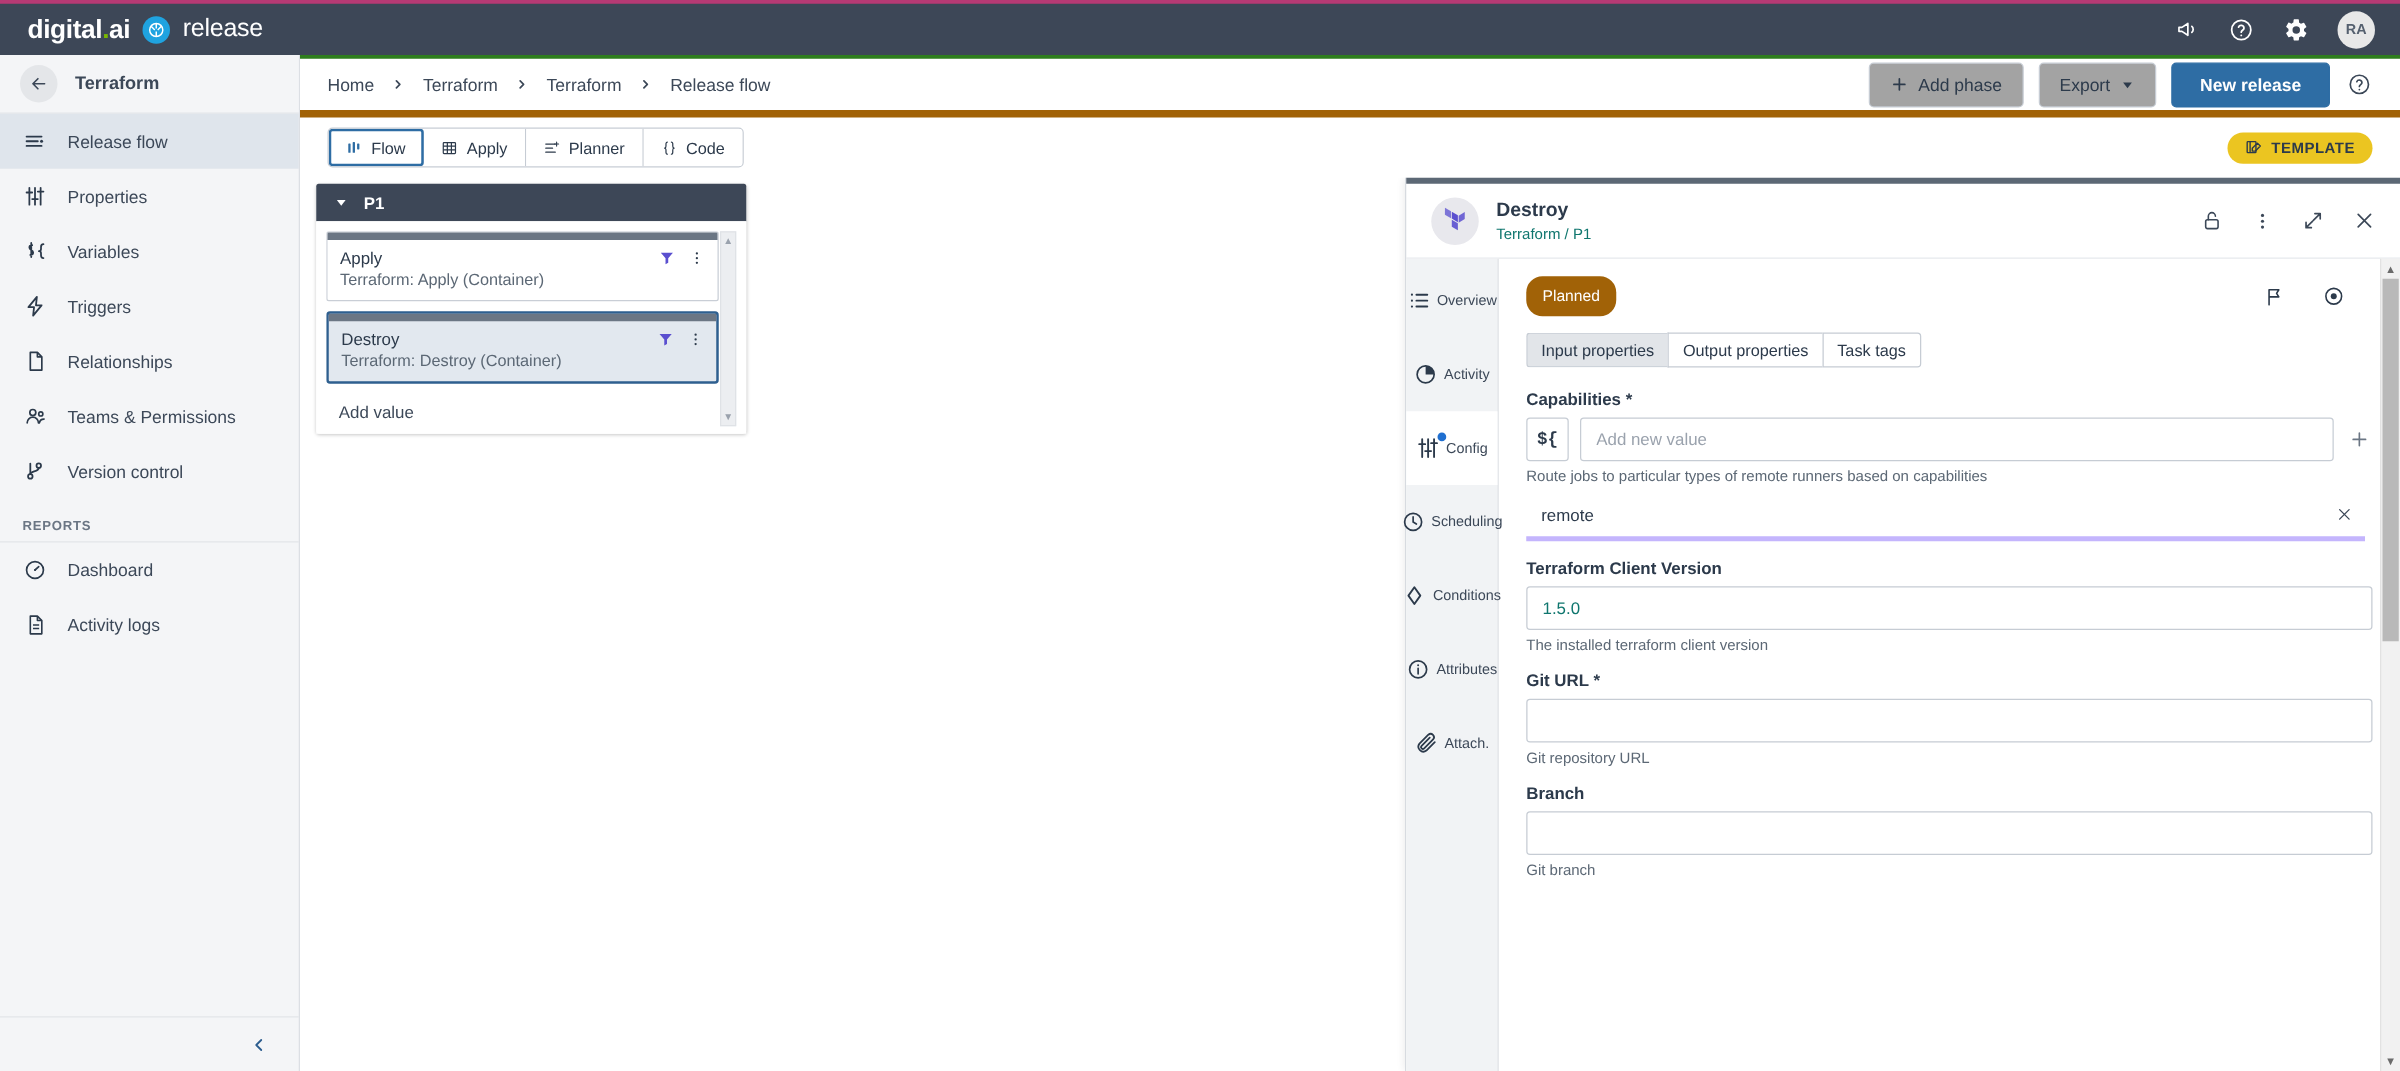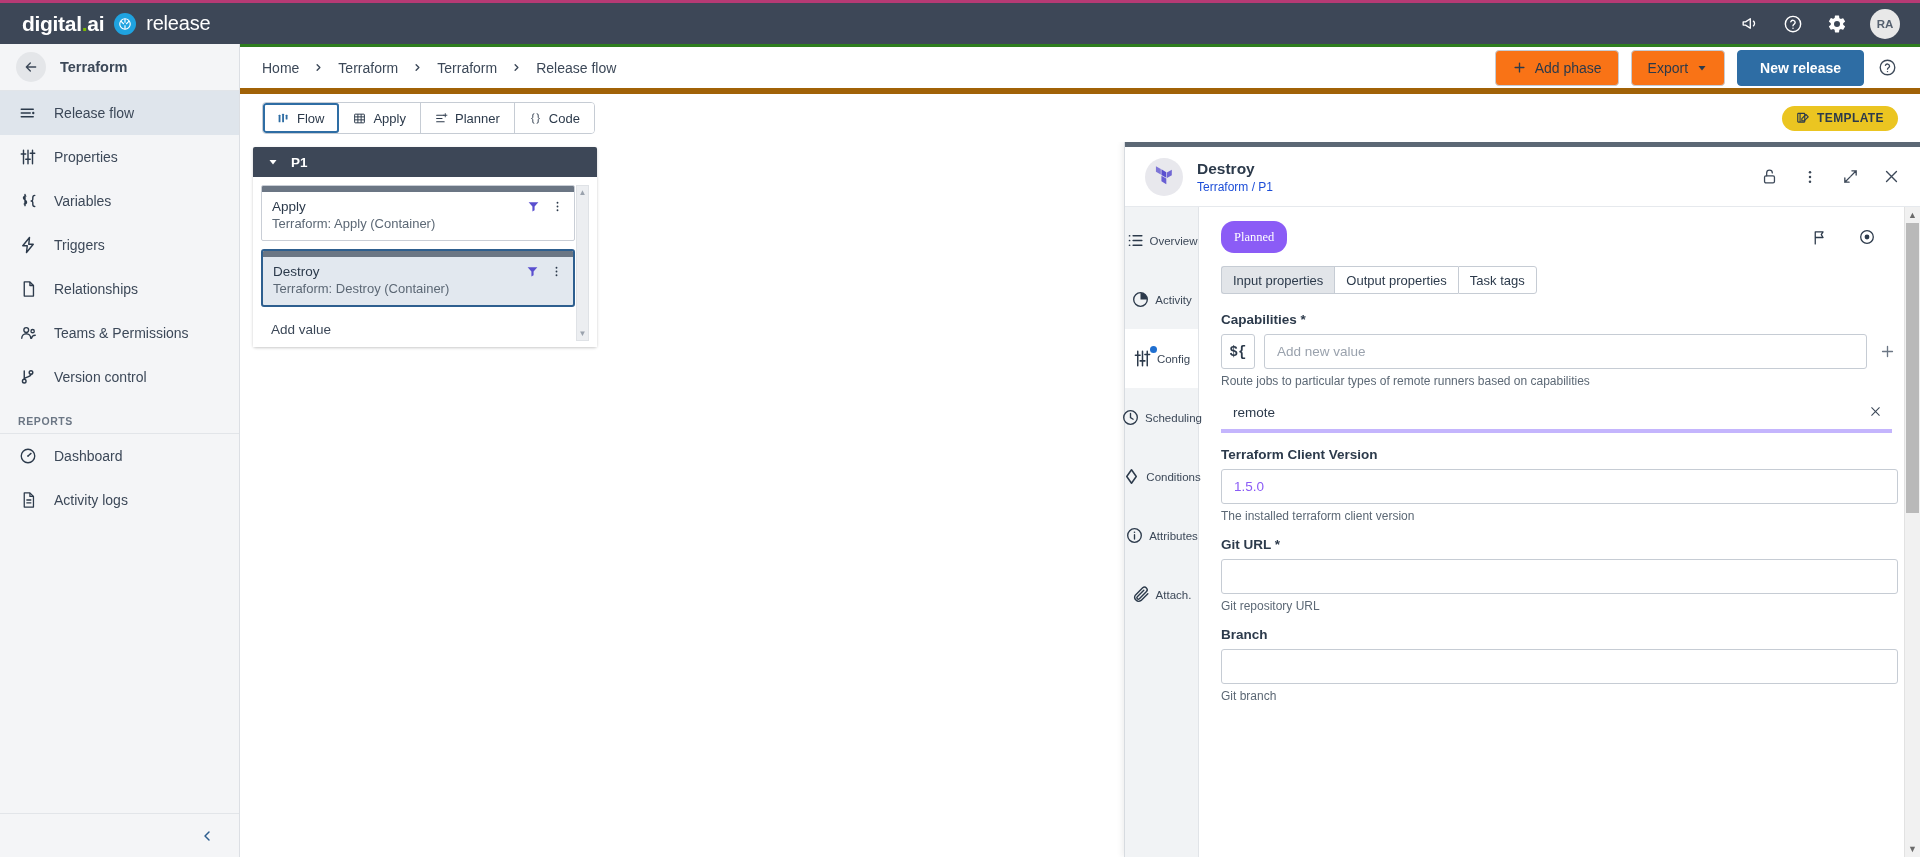--- a/index.html
+++ b/index.html
@@ -62,21 +62,21 @@
   
   .main { flex: 1; display: flex; flex-direction: column; min-width: 0; position: relative; background: #fff; }
   .main-top-line { height: 3px; background: #2e7d1e; }
   .crumbbar { height: 47px; display: flex; align-items: center; padding: 0 22px; border-bottom: 6px solid #a16207; }
   .crumbs { display: flex; align-items: center; gap: 14px; font-size: 14px; }
   .crumb { color: #3c4858; cursor: pointer; }
   .crumb.last { cursor: default; }
   .crumb-sep { color: #3c4858; font-size: 13px; display:inline-flex; }
   .crumb-actions { margin-left: auto; display: flex; align-items: center; gap: 12px; }
   .btn {
-    height: 36px; border: 1px solid #c6ccd4; background: #f97316; border-radius: 4px;
+    height: 36px; border: 1px solid #c6ccd4; background: #a3a3a3; border-radius: 4px;
     font-size: 14px; color: #2c3a4b; display: inline-flex; align-items: center; gap: 8px;
     padding: 0 16px; cursor: pointer; font-family: inherit;
   }
   .btn-primary { background: #2e6da4; border-color: #2e6da4; color: #fff; font-weight: 600; padding: 0 22px; }
   .help-round { width: 22px; height: 22px; color: #3c4858; display: inline-flex; align-items: center; justify-content: center; cursor: pointer; }
 
   
   .toolbar2 { height: 48px; display: flex; align-items: center; padding: 0 22px; }
   .segmented { display: inline-flex; border: 1px solid #c6ccd4; border-radius: 4px; overflow: hidden; background: #fff; }
   .seg {
@@ -129,58 +129,58 @@
   .panel {
     position: absolute; right: 0; top: 0; bottom: 0; width: 796px;
     background: #fff; border-left: 1px solid #d7dbe0;
     box-shadow: -2px 0 6px rgba(0,0,0,0.07);
     display: flex; flex-direction: column;
   }
   .panel-accent { height: 5px; background: #5c6875; }
   .panel-head { height: 60px; display: flex; align-items: center; padding: 0 20px; border-bottom: 1px solid #e6e9ed; }
   .tf-logo { width: 38px; height: 38px; border-radius: 50%; background: #e8e8ed; display: flex; align-items: center; justify-content: center; flex: 0 0 38px; margin-right: 14px; }
   .panel-title { font-size: 15.5px; font-weight: 700; color: #2c3a4b; line-height: 1.25; }
-  .panel-sub { font-size: 12px; color: #1d4ed8; margin-top: 2px; }
+  .panel-sub { font-size: 12px; color: #0f766e; margin-top: 2px; }
   .panel-head-icons { margin-left: auto; display: flex; align-items: center; gap: 24px; color: #3c4858; }
   .ph-icon { cursor: pointer; display: inline-flex; }
 
   .panel-body { flex: 1; display: flex; min-height: 0; }
   .vtabs { width: 74px; flex: 0 0 74px; background: #f1f3f5; border-right: 1px solid #e1e4e8; padding-top: 4px; }
   .vtab {
     height: 59px; display: flex; flex-direction: row; align-items: center; justify-content: center;
     gap: 5px; font-size: 11.5px; color: #3c4858; cursor: pointer; position: relative;
   }
   .vtab.active { background: #ffffff; }
   .vtab-ico { position: relative; display: inline-flex; }
   .vtab-dot { position: absolute; top: -3px; right: -5px; width: 7px; height: 7px; border-radius: 50%; background: #1f6fd0; }
 
   .panel-content { flex: 1; min-width: 0; position: relative; display: flex; flex-direction: column; }
   .status-row { display: flex; align-items: center; padding: 14px 22px 0 22px; }
   .pill {
-    background: #8b5cf6; color: #fff; border-radius: 13px; height: 24px;
-    display: inline-flex; align-items: center; padding: 16px 13px; font-size: 12.5px; font-family: Liberation Serif, serif;
+    background: #a16207; color: #fff; border-radius: 13px; height: 24px;
+    display: inline-flex; align-items: center; padding: 16px 13px; font-size: 12.5px;
   }
   .status-icons { margin-left: auto; display: flex; align-items: center; gap: 30px; color: #2c3a4b; padding-right: 22px; }
 
   .htabs { display: flex; padding: 13px 22px 0 22px; }
   .htab {
     height: 28px; border: 1px solid #c6ccd4; border-right: none; background: #fff;
     font-size: 13px; color: #2c3a4b; display: inline-flex; align-items: center;
     padding: 0 11px; cursor: pointer;
   }
   .htab:first-child { border-radius: 3px 0 0 3px; }
   .htab:last-child { border-right: 1px solid #c6ccd4; border-radius: 0 3px 3px 0; }
   .htab.active { background: #e2e5e9; }
 
   .form-scroll { flex: 1; overflow: hidden; position: relative; padding: 18px 22px 0 22px; }
   .fgroup { margin-bottom: 14px; }
   .flabel { font-size: 13.5px; font-weight: 700; color: #2c3a4b; margin-bottom: 7px; }
   .finput {
     width: 100%; height: 35px; border: 1px solid #c6ccd4; border-radius: 3px;
-    padding: 0 12px; font-size: 13.5px; color: #8b5cf6; font-family: inherit; background: #fff;
+    padding: 0 12px; font-size: 13.5px; color: #0f766e; font-family: inherit; background: #fff;
   }
   .finput::placeholder { color: #9aa2ad; }
   .fhelp { font-size: 12px; color: #5c6875; margin-top: 5px; }
   .cap-row { display: flex; align-items: center; gap: 9px; }
   .dollar-btn {
     width: 34px; height: 35px; border: 1px solid #c6ccd4; border-radius: 3px; background: #fff;
     display: inline-flex; align-items: center; justify-content: center;
     font-size: 14px; font-weight: 700; color: #2c3a4b; cursor: pointer; flex: 0 0 34px;
     font-family: "Liberation Mono", monospace;
   }

